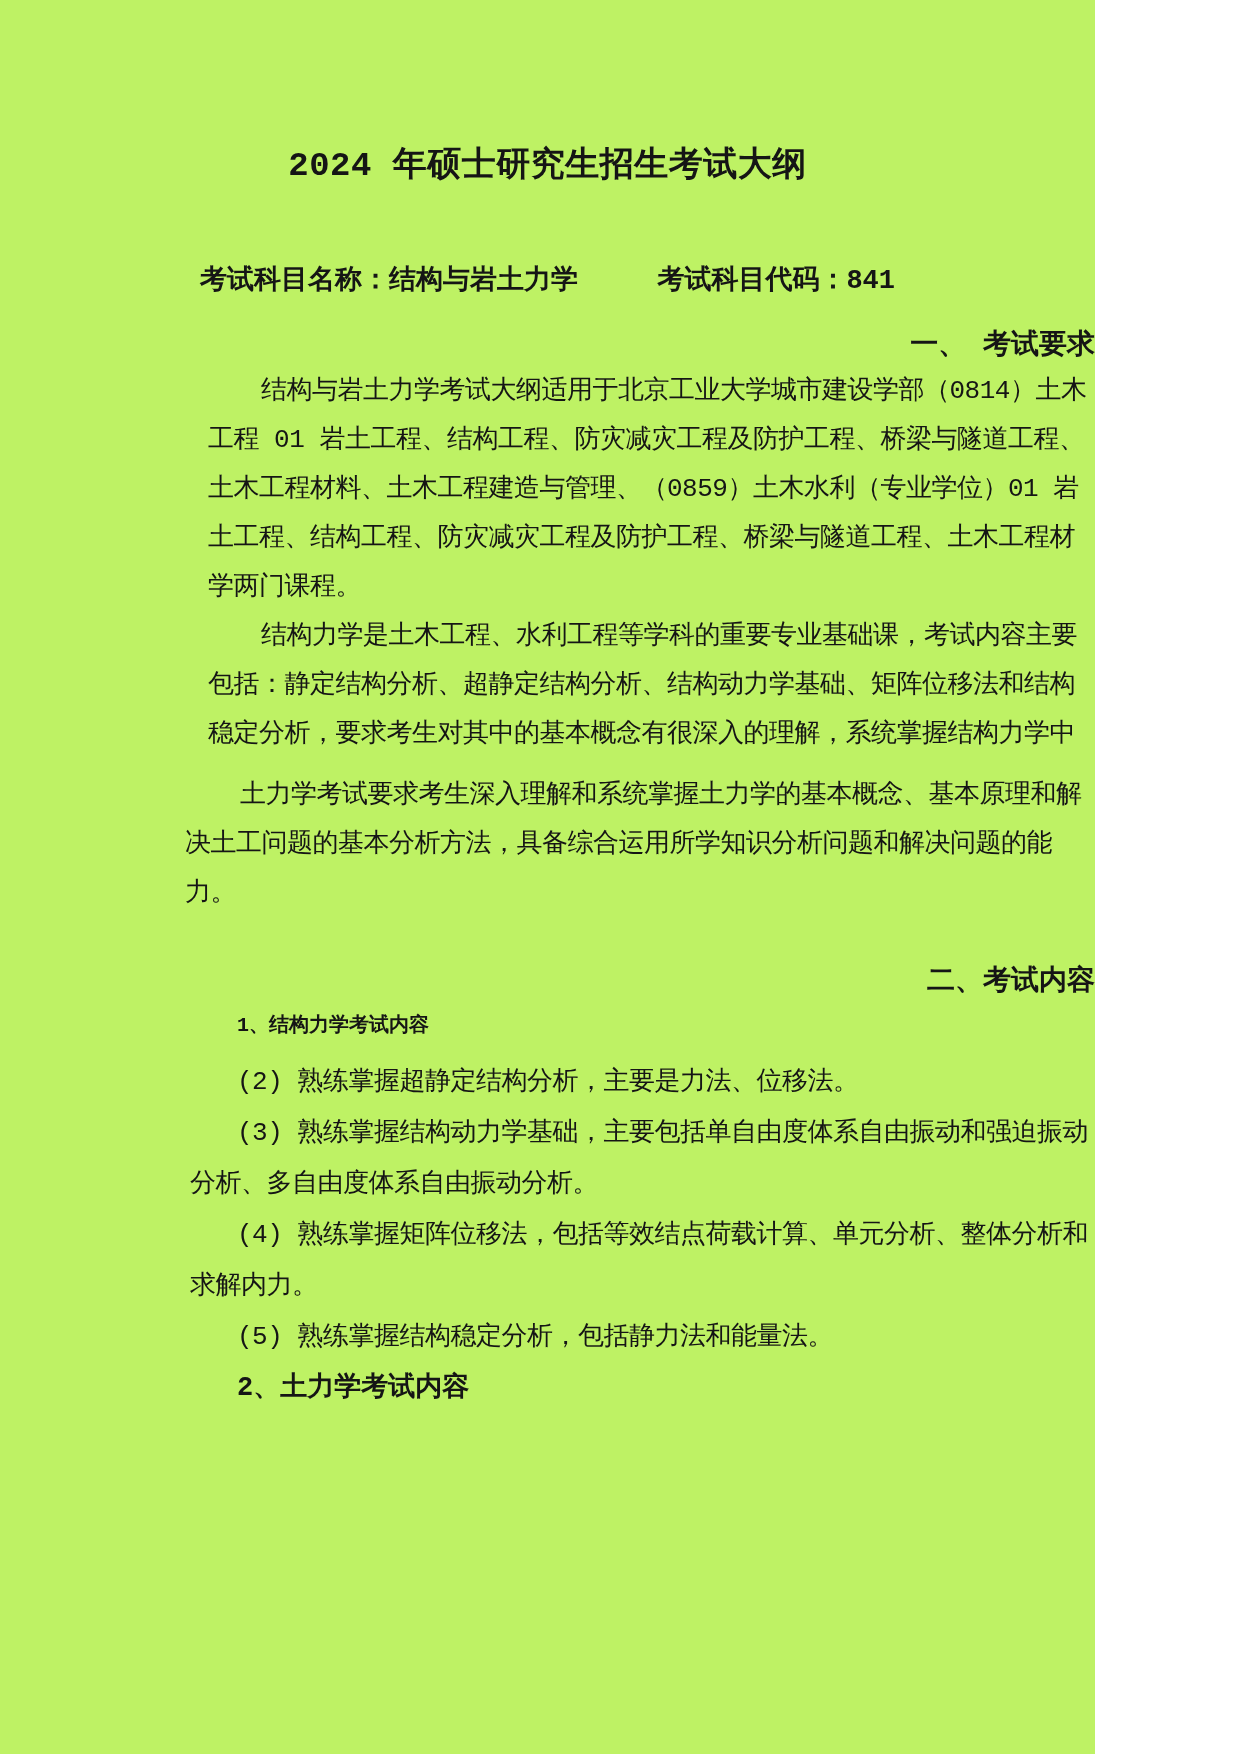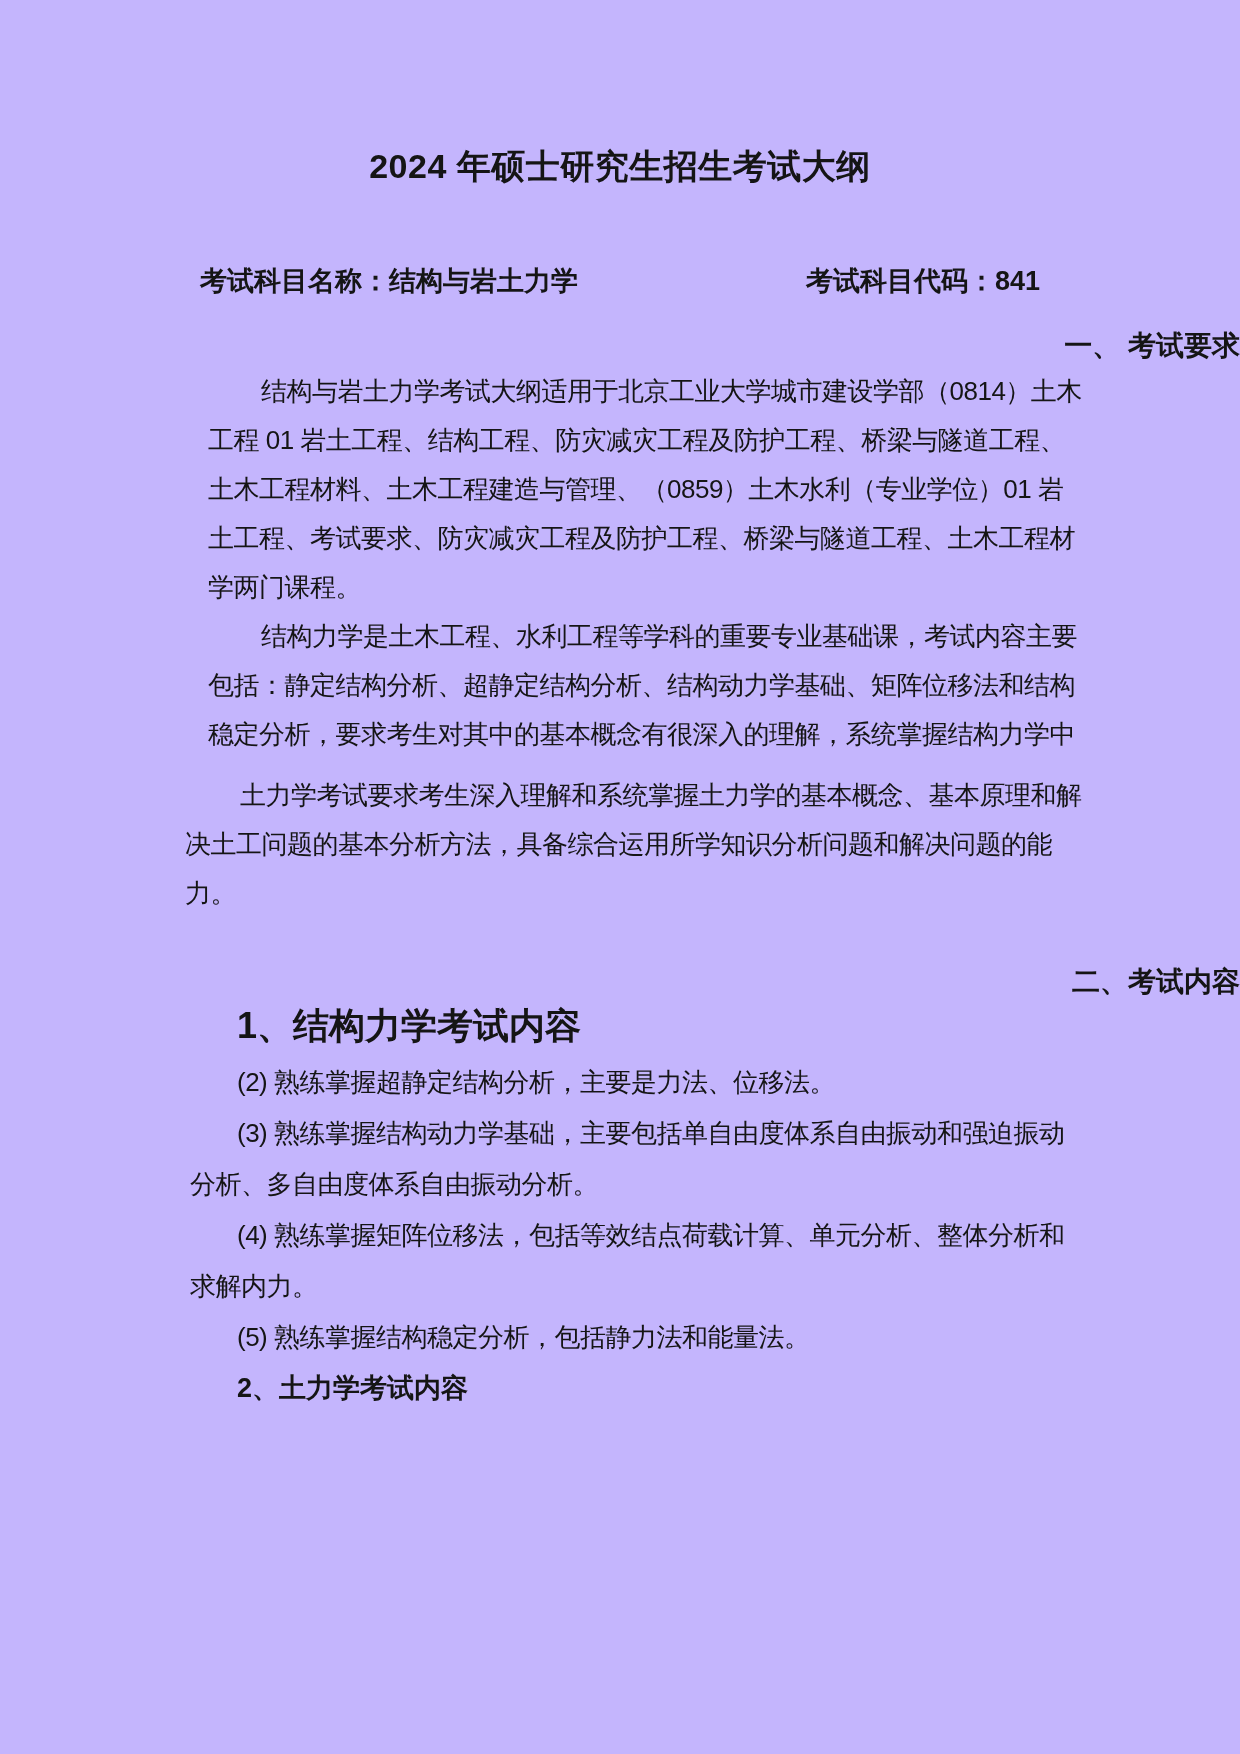--- a/index.html
+++ b/index.html
@@ -2,25 +2,25 @@
 <html><head>
 <meta charset="utf-8">
 <style>
   html, body {
     margin: 0;
     padding: 0;
     background: #ffffff;
   }
   .page {
     position: relative;
-    width: 1240px;
+    width: 1095px;
     height: 1754px;
-    background: #c4b5fd;
+    background: #bef264;
     color: #151515;
-    font-family: Liberation Sans, sans-serif;
+    font-family: Liberation Mono, monospace;
     font-size: 26px;
     letter-spacing: -0.5px;
     overflow: hidden;
   }
   .title {
     margin: 0;
     padding-top: 146px;
     height: 40px;
     line-height: 40px;
     text-align: center;
@@ -44,21 +44,21 @@
     font-weight: 700;
     letter-spacing: 0;
     white-space: nowrap;
     text-align: right;
   }
   .h1 { margin-top: 30px; }
   .h2 { margin-top: 46px; }
   .sub-heading {
     margin: 8px 0 0 237px;
     line-height: 36px;
-    font-size: 36px;
+    font-size: 20px;
     font-weight: 700;
     letter-spacing: 0;
     white-space: nowrap;
   }
   .para { margin: 0; }
   .para .line {
     line-height: 49px;
     white-space: nowrap;
   }
   .para-a { margin-top: 3px; }
@@ -93,21 +93,21 @@
     <span>考试科目名称：结构与岩土力学</span>
     <span>考试科目代码：841</span>
   </div>
 
   <div class="sec-heading h1">一、 考试要求</div>
 
   <div class="para para-a">
     <div class="line first">结构与岩土力学考试大纲适用于北京工业大学城市建设学部（0814）土木</div>
     <div class="line">工程 01 岩土工程、结构工程、防灾减灾工程及防护工程、桥梁与隧道工程、</div>
     <div class="line">土木工程材料、土木工程建造与管理、（0859）土木水利（专业学位）01 岩</div>
-    <div class="line">土工程、考试要求、防灾减灾工程及防护工程、桥梁与隧道工程、土木工程材</div>
+    <div class="line">土工程、结构工程、防灾减灾工程及防护工程、桥梁与隧道工程、土木工程材</div>
     <div class="line">学两门课程。</div>
   </div>
 
   <div class="para para-b">
     <div class="line first">结构力学是土木工程、水利工程等学科的重要专业基础课，考试内容主要</div>
     <div class="line">包括：静定结构分析、超静定结构分析、结构动力学基础、矩阵位移法和结构</div>
     <div class="line">稳定分析，要求考生对其中的基本概念有很深入的理解，系统掌握结构力学中</div>
   </div>
 
   <div class="para para-c">

